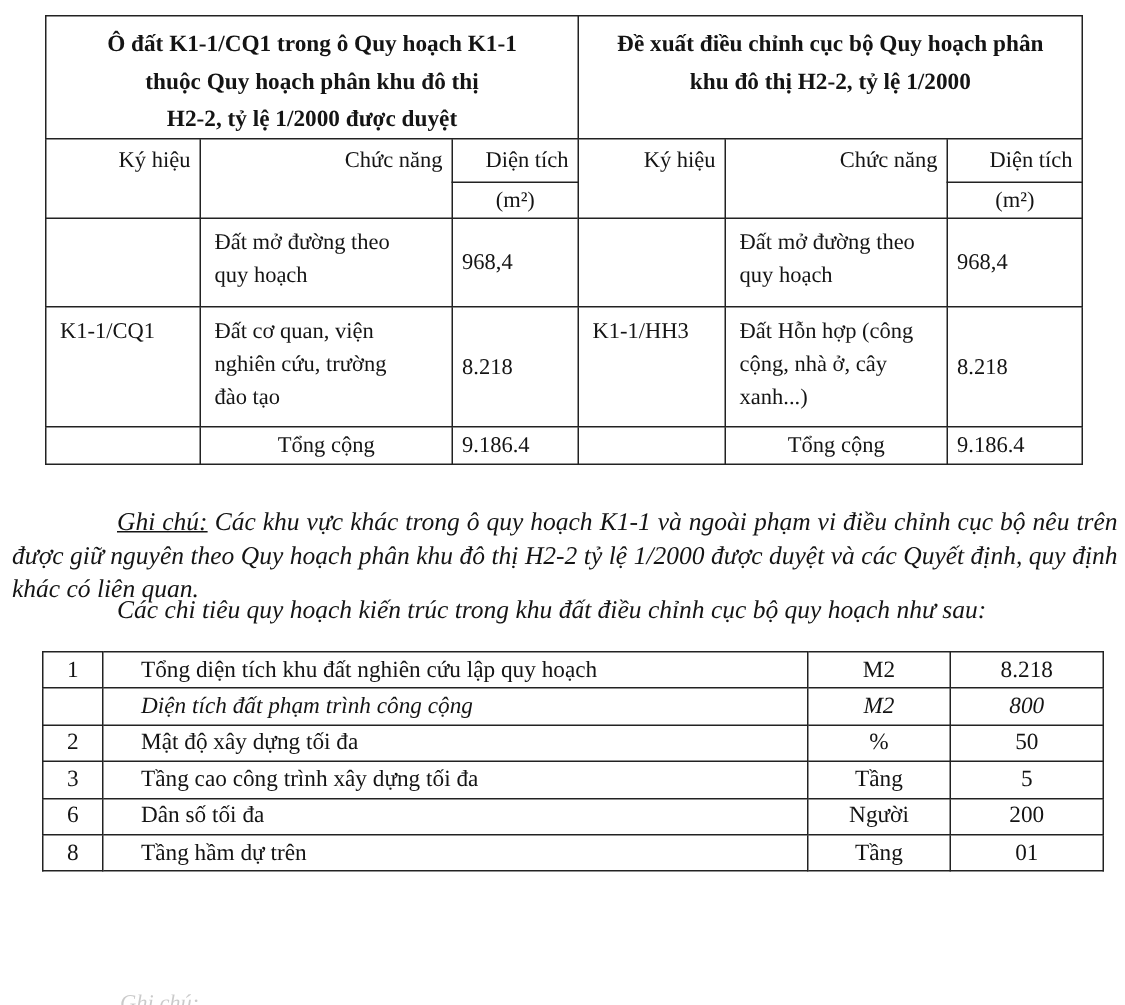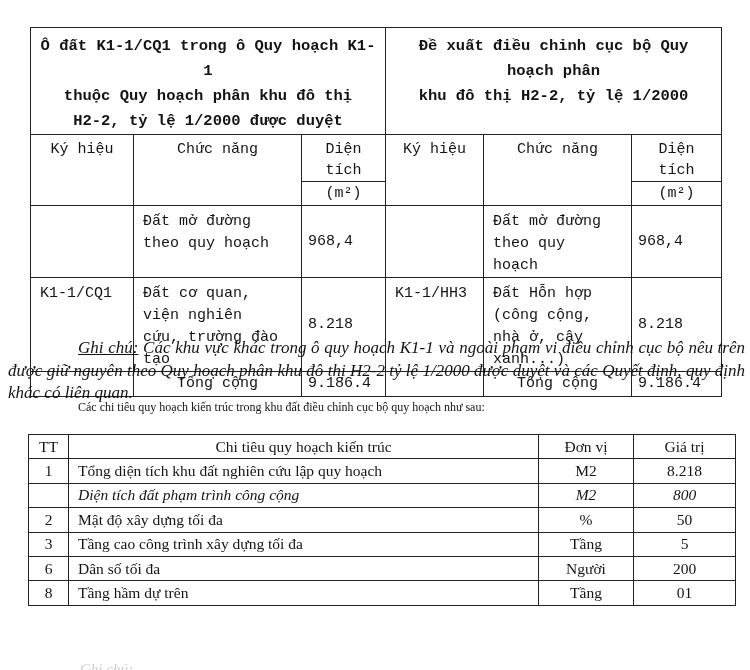--- a/index.html
+++ b/index.html
@@ -3,68 +3,68 @@
 <meta charset="utf-8">
 <style>
   html,body{margin:0;padding:0;}
   body{
     width:750px;height:670px;position:relative;overflow:hidden;
     background:#ffffff;color:#141414;
     font-family:"Liberation Serif", serif;
   }
   
   #table1{
-    position:absolute;left:30px;top:27px;width:691px;
-    border-collapse:collapse;table-layout:fixed;font-family:Liberation Mono, monospace;
+    position:absolute;left:30px;top:10px;width:691px;
+    border-collapse:collapse;table-layout:fixed;
   }
   #table1 td{
     border:1.6px solid #222;padding:0 6px;
     font-size:15px;line-height:22px;vertical-align:middle;
     overflow:hidden;
   }
   #table1 .big-head td{
     font-weight:bold;font-size:15.5px;text-align:center;
     vertical-align:top;padding-top:6px;line-height:25px;height:71px;
   }
   #table1 .subhead td{
-    text-align:center;vertical-align:top;padding-top:4px;height:24px;
+    text-align:right;vertical-align:top;padding-top:4px;height:24px;
     line-height:21px;
   }
   #table1 .subhead2 td{text-align:center;height:23px;line-height:20px;vertical-align:middle;}
   #table1 .r1 td{height:53px;}
   #table1 .r2 td{height:74px;}
   #table1 td.sym{vertical-align:top;padding-top:5px;text-align:left;padding-left:9px;}
   #table1 td.fn{vertical-align:top;padding-top:5px;text-align:left;padding-left:9px;padding-right:20px;}
   #table1 td.val{text-align:left;}
   #table1 .totalrow td{height:24px;}
   #table1 td.total-label{text-align:center;vertical-align:middle;}
   
   #note{
     position:absolute;left:8px;top:320px;width:737px;
     font-style:italic;font-size:17px;line-height:22.5px;
     text-align:justify;text-indent:70px;
   }
   #note .u{text-decoration:underline;}
   
   #heading{
     position:absolute;left:8px;top:396px;width:737px;
-    font-size:12px;line-height:22px;text-indent:70px;
+    font-size:17px;line-height:22px;text-indent:70px;font-style:italic;
   }
   
   #table2{
     position:absolute;left:28px;top:434px;width:707px;
     border-collapse:collapse;table-layout:fixed;
   }
   #table2 td{
     border:1.7px solid #222;font-size:15.5px;line-height:20px;
     height:23.4px;padding:0 5px;vertical-align:middle;overflow:hidden;
   }
   #table2 .head td{text-align:center;}
   #table2 td.tt{text-align:center;}
-  #table2 td.lbl{text-align:left;padding-left:9px;}
+  #table2 td.lbl{text-align:left;padding-left:25px;}
   #table2 td.unit{text-align:center;}
   #table2 td.val{text-align:center;}
   #table2 tr.ital td{font-style:italic;}
   
   #footer-fragment{
     position:absolute;left:80px;top:661px;
     font-size:15px;font-style:italic;opacity:0.22;
   }
 </style>
 </head>
@@ -135,26 +135,20 @@
 <div id="heading">Các chi tiêu quy hoạch kiến trúc trong khu đất điều chỉnh cục bộ quy hoạch như sau:</div>
 
 <table id="table2">
   <colgroup>
     <col style="width:40px">
       <col style="width:470px">
       <col style="width:95px">
       <col style="width:102px">
   </colgroup>
   <tbody>
-    <tr class="head">
-      <td>TT</td>
-      <td>Chi tiêu quy hoạch kiến trúc</td>
-      <td>Đơn vị</td>
-      <td>Giá trị</td>
-    </tr>
     <tr>
       <td class="tt">1</td>
       <td class="lbl">Tổng diện tích khu đất nghiên cứu lập quy hoạch</td>
       <td class="unit">M2</td>
       <td class="val">8.218</td>
     </tr>
     <tr class="ital">
       <td class="tt"></td>
       <td class="lbl">Diện tích đất phạm trình công cộng</td>
       <td class="unit">M2</td>

